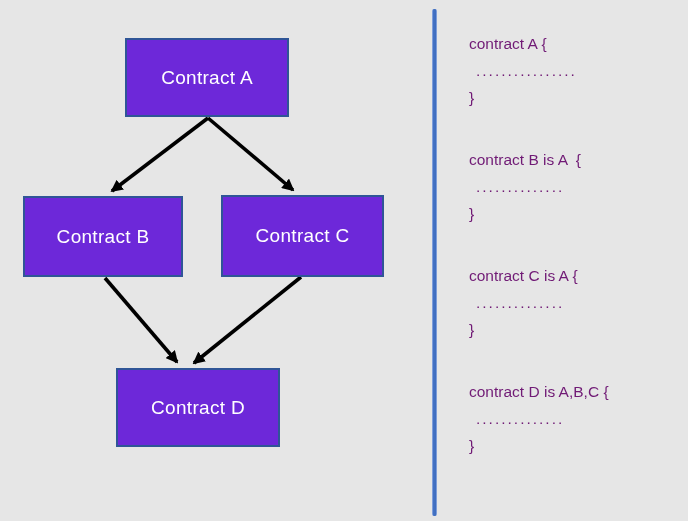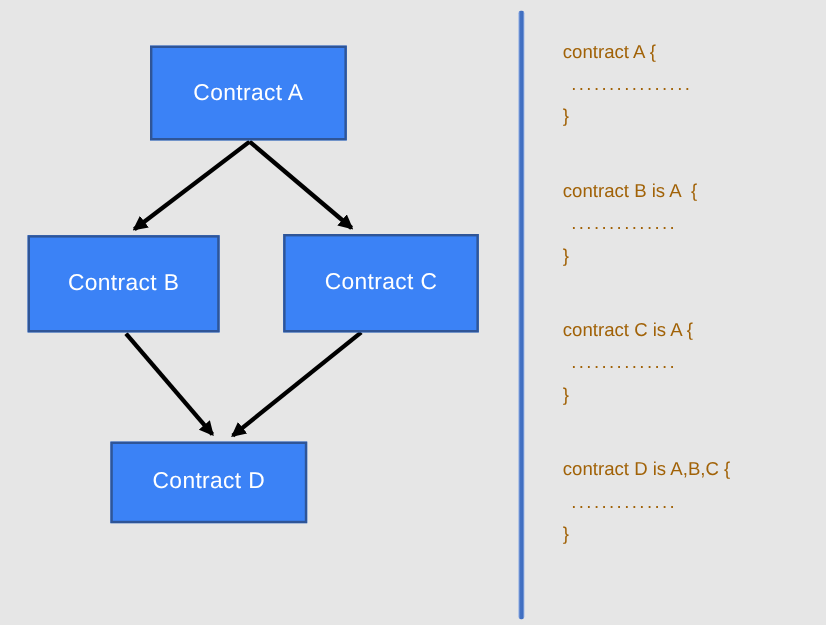--- a/index.html
+++ b/index.html
@@ -12,49 +12,49 @@
     overflow: hidden;
   }
 
   
   .diagram { position: absolute; inset: 0; }
   .arrow-layer { position: absolute; left: 0; top: 0; pointer-events: none; }
 
   .node {
     position: absolute;
     box-sizing: border-box;
-    background: #3b82f6;
+    background: #6d28d9;
     border: 2px solid #2f5597;
     color: #ffffff;
     display: flex;
     align-items: center;
     justify-content: center;
     font-size: 19px;
     letter-spacing: 0.3px;
   }
   .node-a { left: 125px; top: 38px;  width: 164px; height: 79px; }
   .node-b { left: 23px;  top: 196px; width: 160px; height: 81px; }
-  .node-c { left: 221px; top: 195px; width: 163px; height: 82px; margin-left: 15px; }
-  .node-d { left: 92px; top: 368px; width: 164px; height: 68px; }
+  .node-c { left: 221px; top: 195px; width: 163px; height: 82px; }
+  .node-d { left: 116px; top: 368px; width: 164px; height: 79px; }
 
   
   .divider {
     position: absolute;
     left: 432px; top: 9px;
     width: 5px; height: 507px;
     background: linear-gradient(90deg, #9ab4e6 0%, #4472c4 30%, #3f6ec0 70%, #9ab4e6 100%);
     border-radius: 2px;
   }
 
   
   .code-panel {
     position: absolute;
     left: 469px; top: 30px;
     width: 210px;
-    color: #a16207;
+    color: #701a75;
     font-size: 15.5px;
   }
   .code-block { margin: 0 0 35px 0; }
   .code-line { line-height: 27px; white-space: pre; }
   .code-line.dots { padding-left: 7px; letter-spacing: 2px; }
 </style>
 </head>
 <body>
 
 <div class="canvas">

